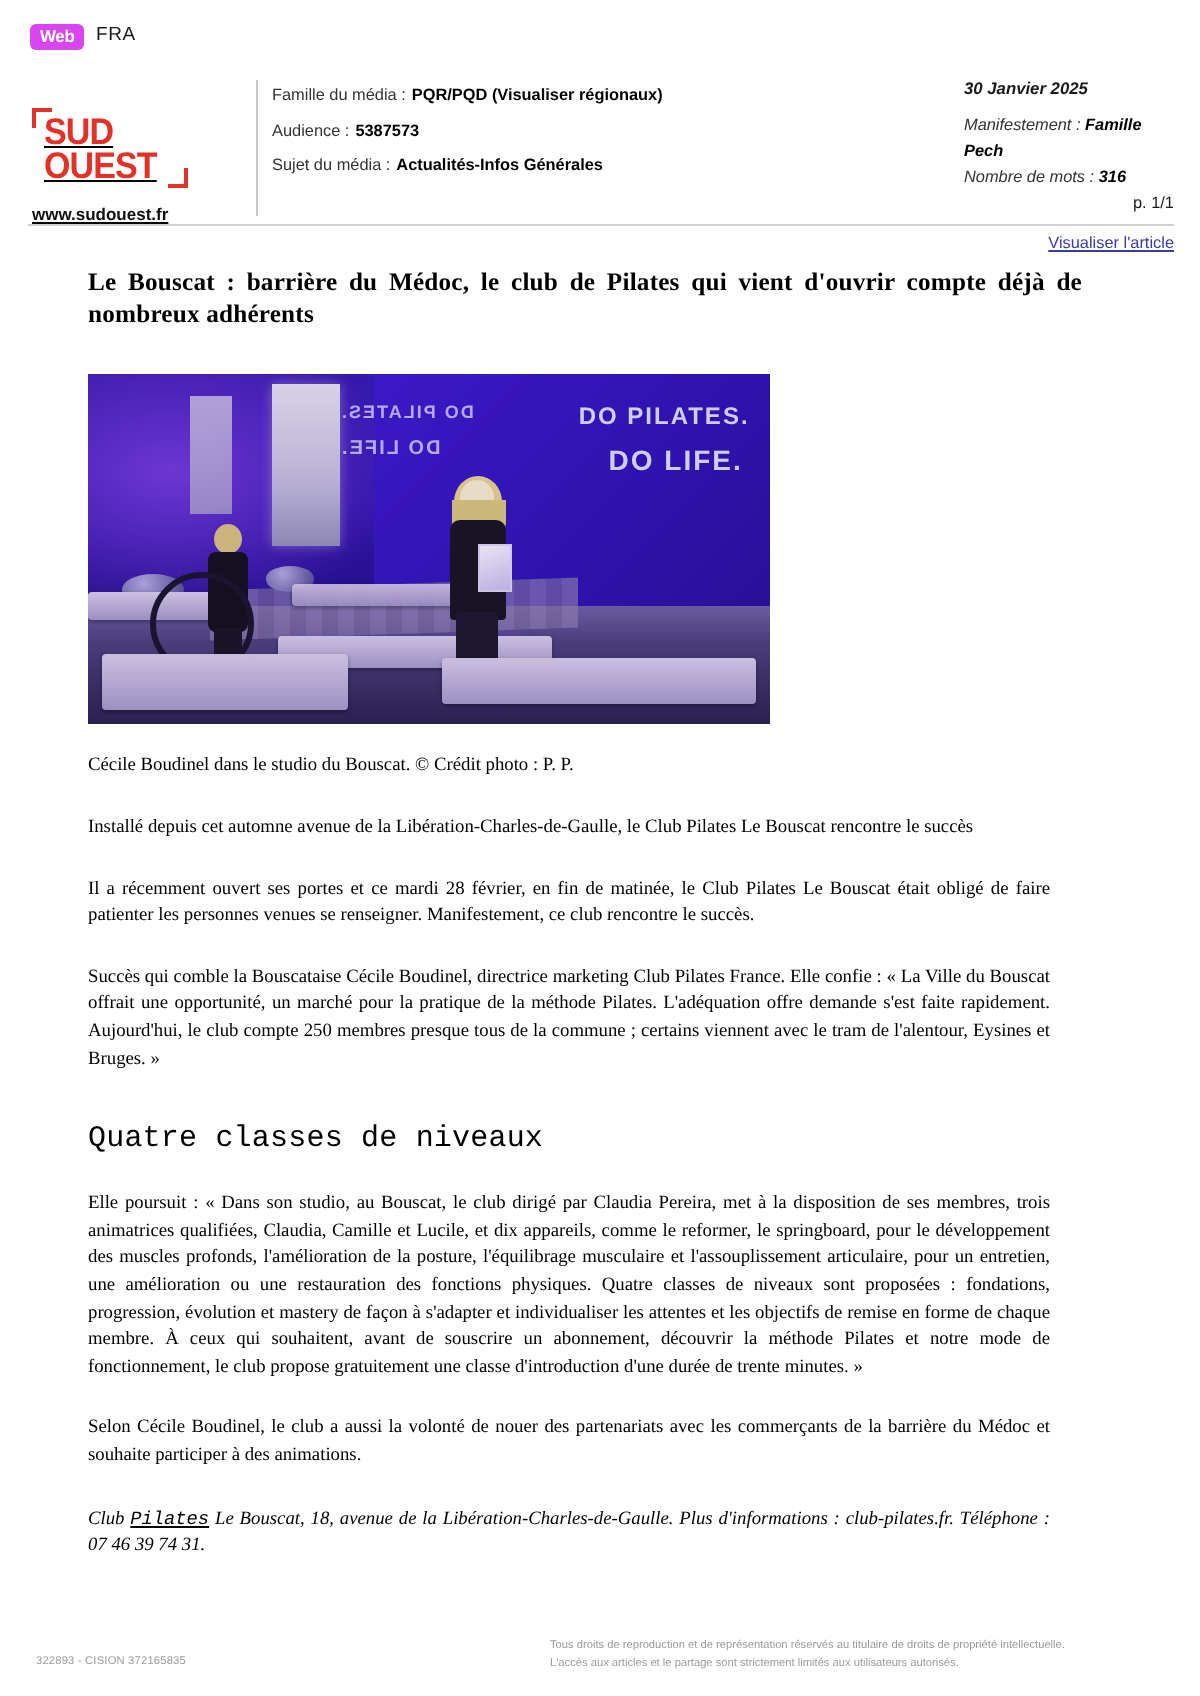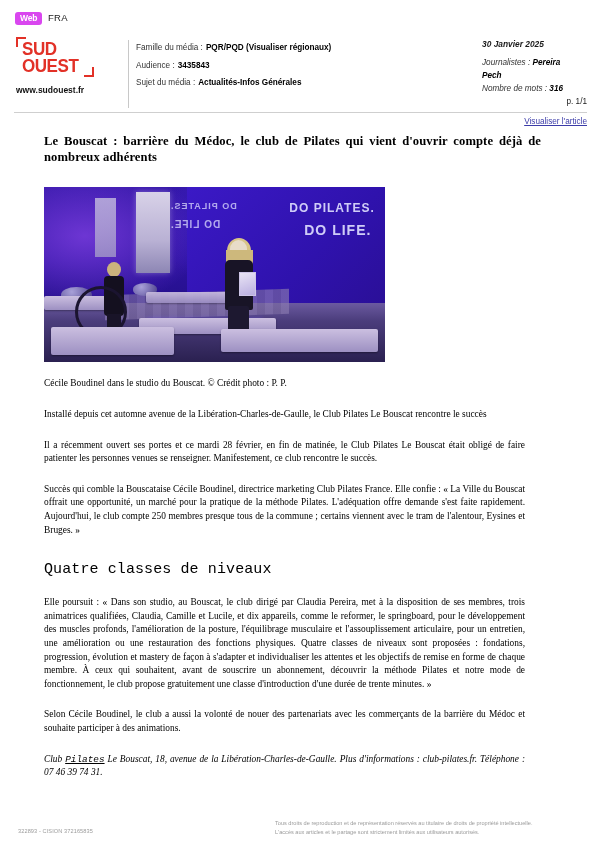--- a/index.html
+++ b/index.html
@@ -49,23 +49,24 @@
     font-family: "Liberation Sans", sans-serif;
     font-size: 9.5px;
     color: #1a1a1a;
     letter-spacing: 0.3px;
     line-height: 1.2;
   }
 
   
   .logo-block {
     position: absolute;
-    left: 0px; top: 37px;
+    left: 0px; top: 54px;
     width: 128px;
     text-align: left;
+    text-decoration: underline;
   }
   .logo-mark {
     position: relative;
     width: 86px;
     margin-left: 16px;
     padding: 3px 6px 3px 6px;
     box-sizing: border-box;
   }
   .logo-mark .word {
     font-family: "Liberation Sans", sans-serif;
@@ -375,32 +376,32 @@
     <span class="logo-url">www.sudouest.fr</span>
   </div>
 
   <div class="vdivider"></div>
 
   <div class="meta-mid">
     <div class="row">
       <span class="k">Famille du média :</span><span class="v">PQR/PQD (Visualiser régionaux)</span>
     </div>
     <div class="row">
-      <span class="k">Audience :</span><span class="v">3435843</span>
+      <span class="k">Audience :</span><span class="v">5387573</span>
     </div>
     <div class="row">
       <span class="k">Sujet du média :</span><span class="v">Actualités-Infos Générales</span>
     </div>
   </div>
 
   <div class="meta-right">
     <div class="date">30 Janvier 2025</div>
     <div class="row">
-      <span class="k">Journalistes :</span>
-      <span class="v">Pereira</span>
+      <span class="k">Manifestement :</span>
+      <span class="v">Famille</span>
     </div>
     <div class="row">
       <span class="v">Pech</span>
     </div>
     <div class="row">
       <span class="k">Nombre de mots :</span>
       <span class="v">316</span>
     </div>
   </div>
 

